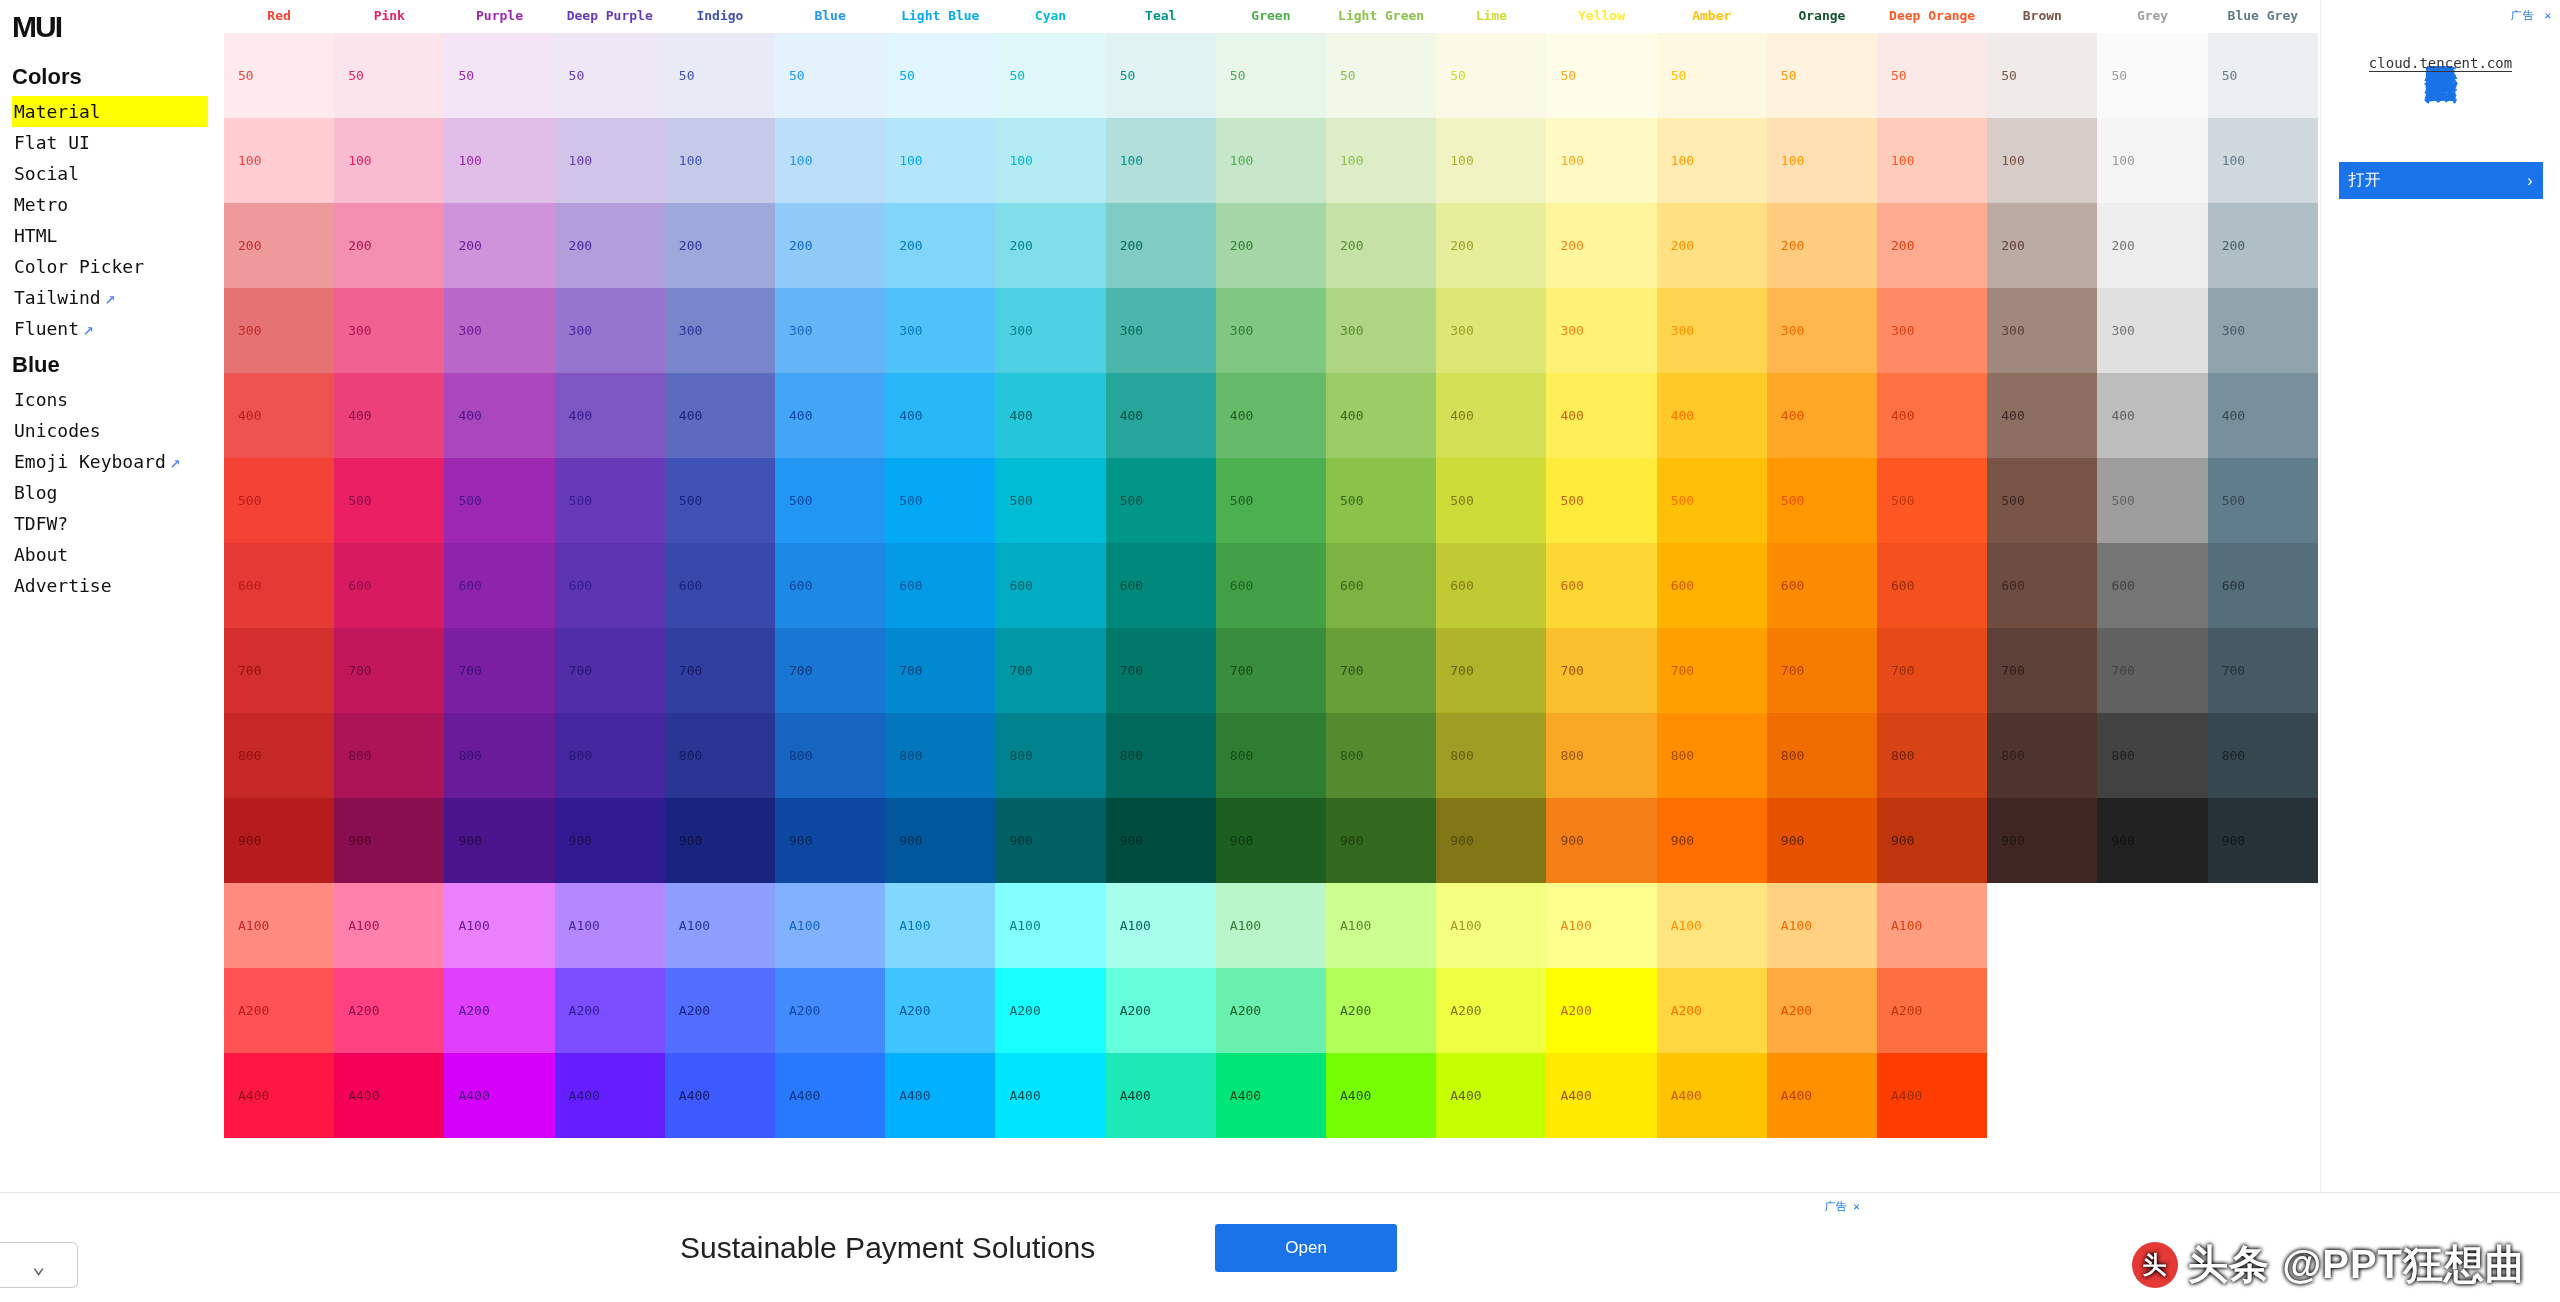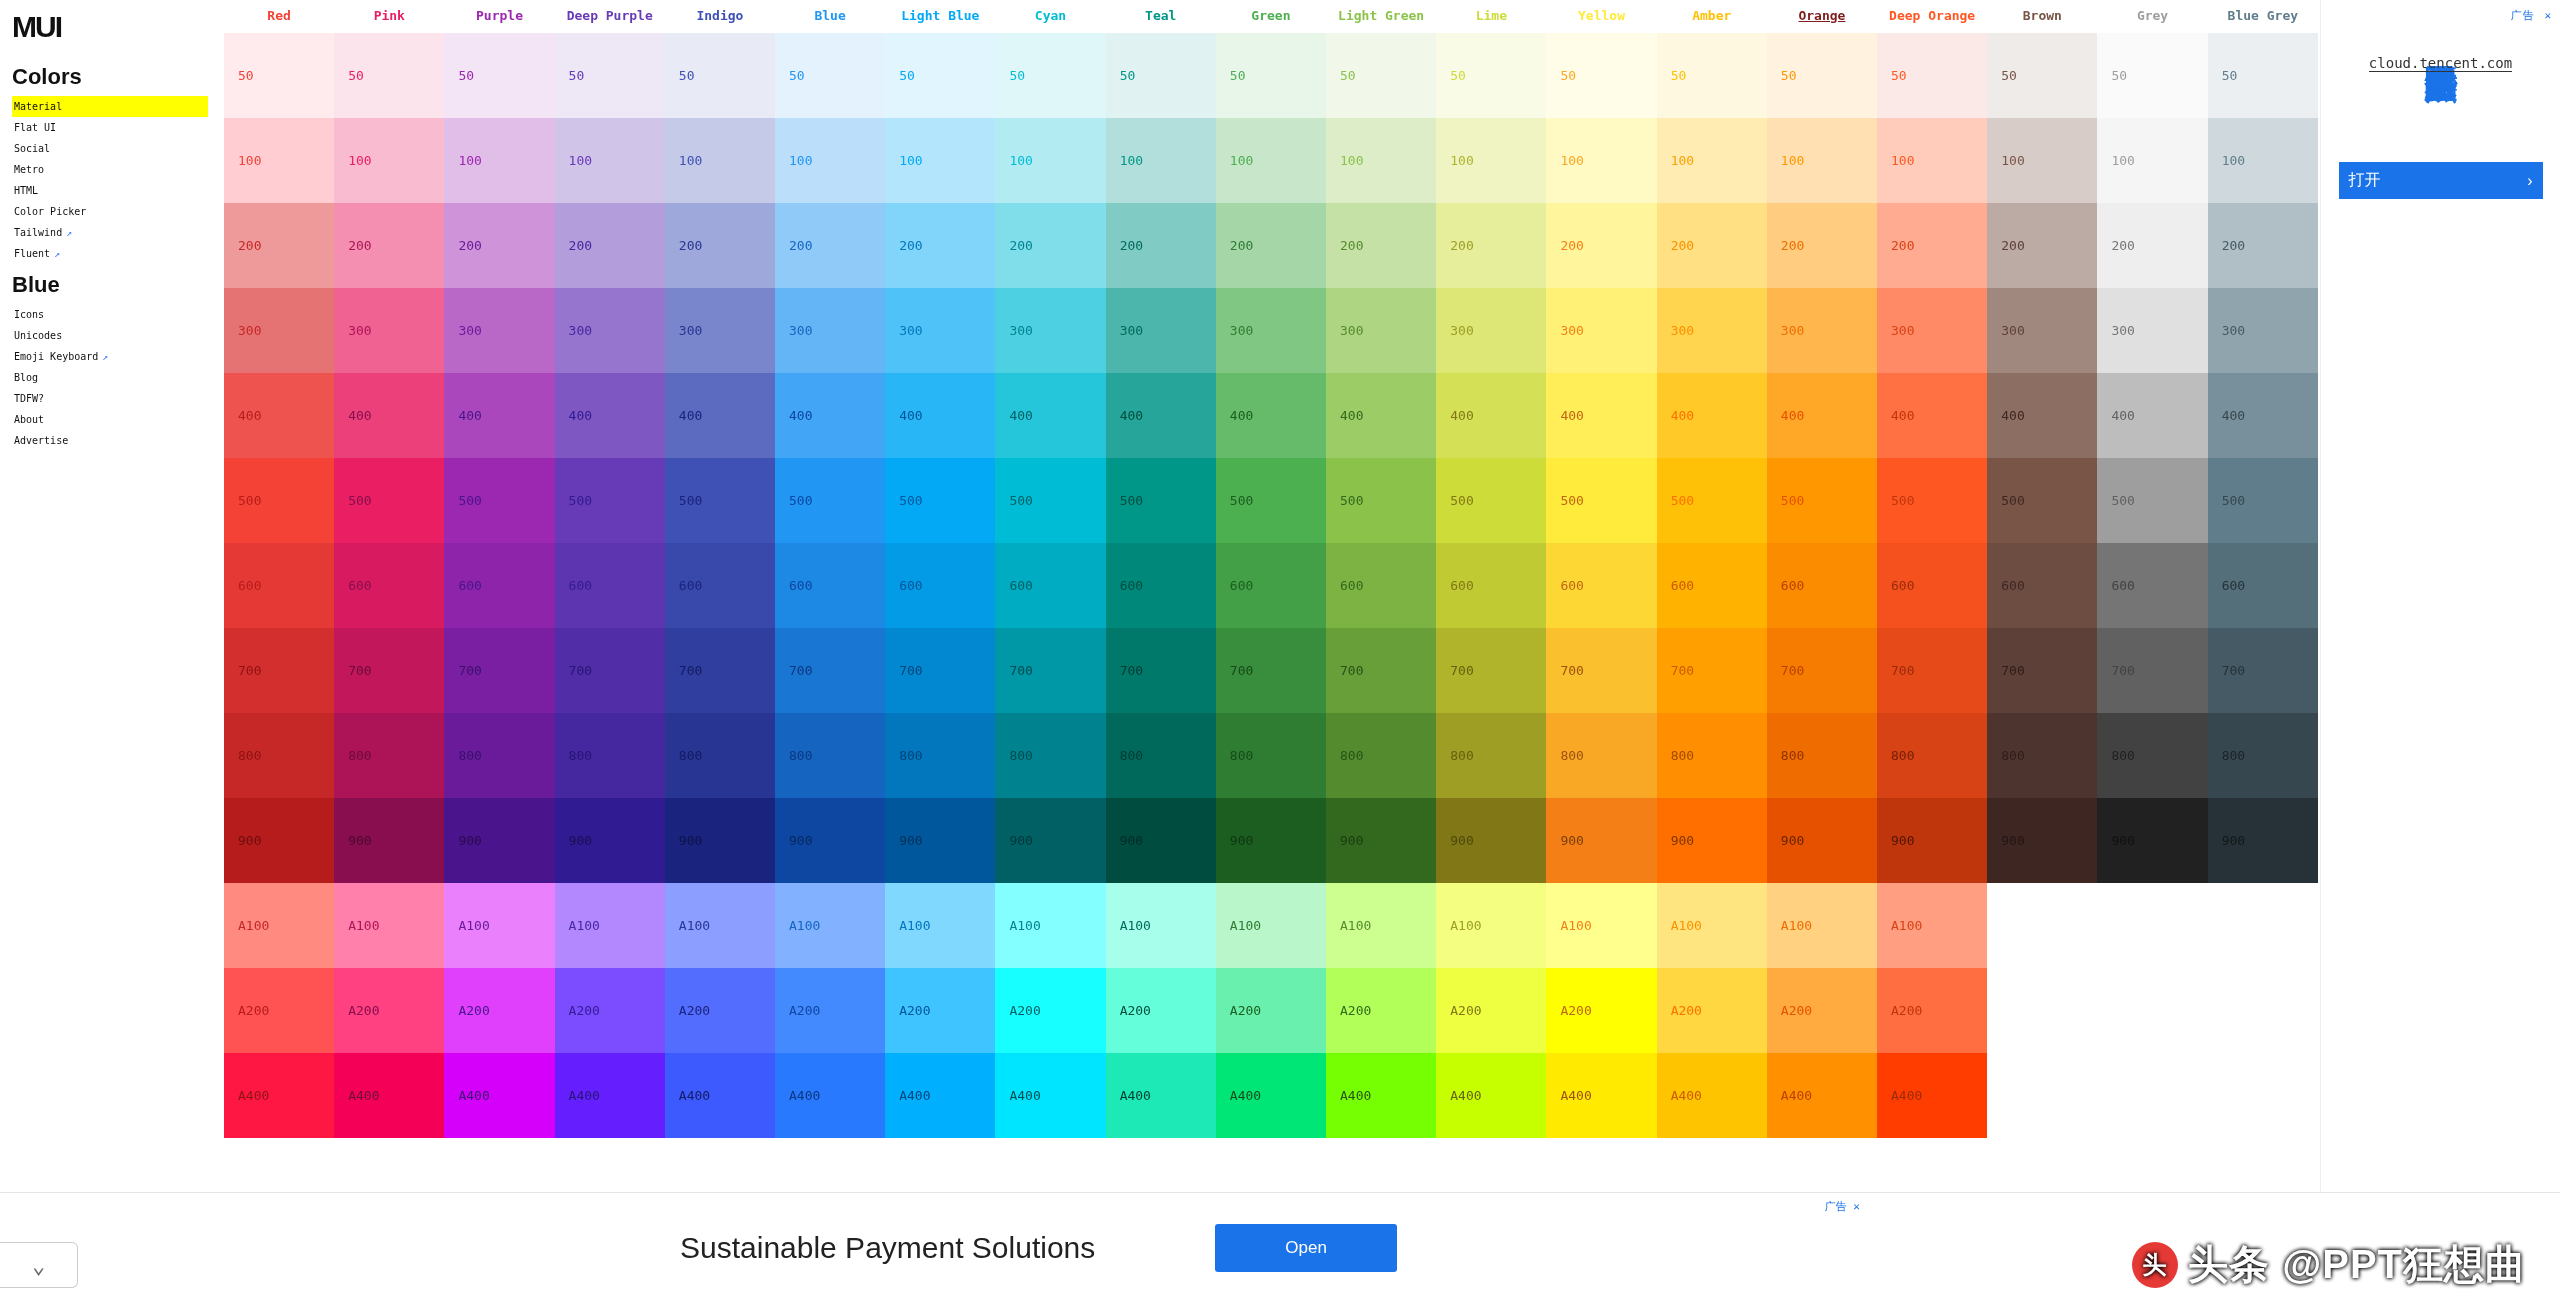--- a/index.html
+++ b/index.html
@@ -1,21 +1,21 @@
 <!DOCTYPE html>
 <html><head>
 <meta charset="utf-8">
 <style>
 *{box-sizing:border-box;margin:0;padding:0}
 body{font-family:Consolas,Monaco,monospace;font-size:13px;background:#fff;color:#111;overflow:hidden}
 .app{display:flex;width:2560px;height:1302px}
 .sidebar{width:220px;padding:10px 12px;background:#fff;flex-shrink:0}
 .logo{font-family:Arial,sans-serif;font-weight:900;font-size:30px;letter-spacing:-2px;padding:0 0 12px}
 .section-title{font-family:Arial,sans-serif;font-size:22px;font-weight:700;margin:8px 0 6px}
-.nav-item{display:block;padding:5px 2px;cursor:pointer;font-size:10px;color:#111}
+.nav-item{display:block;padding:5px 2px;cursor:pointer;font-size:18px;color:#111}
 .nav-item.active{background:#ffff00}
 .nav-item .ext{color:#4a7fff;margin-left:4px}
 .main{flex:1;overflow:auto;padding:0 6px 0 4px}
 .palette{display:table;table-layout:fixed;border-collapse:collapse;width:2094px}
 .hrow{display:table-row}
 .hcell{display:table-cell;text-align:center;font-size:13px;font-weight:600;padding:8px 2px 10px;white-space:nowrap}
 .row{display:table-row}
 .swatch{display:table-cell;height:85px;vertical-align:middle;padding-left:14px;font-size:13px;font-weight:500;cursor:pointer}
 .right{width:240px;padding:8px;background:#fff;flex-shrink:0;display:flex;flex-direction:column;align-items:center;border-left:1px solid #eee}
 .ad-marker{align-self:flex-end;font-size:11px;color:#1a73e8;letter-spacing:1px}
@@ -69,21 +69,21 @@
           <div class="hcell" style="color: rgb(63, 81, 181);">Indigo</div>
           <div class="hcell" style="color: rgb(33, 150, 243);">Blue</div>
           <div class="hcell" style="color: rgb(3, 169, 244); margin-top: 36px;">Light Blue</div>
           <div class="hcell" style="color: rgb(0, 188, 212);">Cyan</div>
           <div class="hcell" style="color: rgb(0, 150, 136);">Teal</div>
           <div class="hcell" style="color: rgb(76, 175, 80);">Green</div>
           <div class="hcell" style="color: rgb(139, 195, 74);">Light Green</div>
           <div class="hcell" style="color: rgb(205, 220, 57);">Lime</div>
           <div class="hcell" style="color: rgb(255, 235, 59);">Yellow</div>
           <div class="hcell" style="color: rgb(255, 193, 7);">Amber</div>
-          <div class="hcell" style="color: #7f1d1d; text-decoration: underline;">Orange</div>
+          <div class="hcell" style="color: #14532d;">Orange</div>
           <div class="hcell" style="color: rgb(255, 87, 34);">Deep Orange</div>
           <div class="hcell" style="color: rgb(121, 85, 72);">Brown</div>
           <div class="hcell" style="color: rgb(158, 158, 158);">Grey</div>
           <div class="hcell" style="color: rgb(96, 125, 139);">Blue Grey</div>
         </div>
         <div class="row">
           <div class="swatch" style="background: rgb(255, 235, 238); color: rgb(244, 67, 54);">50</div>
           <div class="swatch" style="background: rgb(252, 228, 236); color: rgb(233, 30, 99);">50</div>
           <div class="swatch" style="background: rgb(243, 229, 245); color: rgb(156, 39, 176);">50</div>
           <div class="swatch" style="background: rgb(237, 231, 246); color: rgb(103, 58, 183);">50</div>

